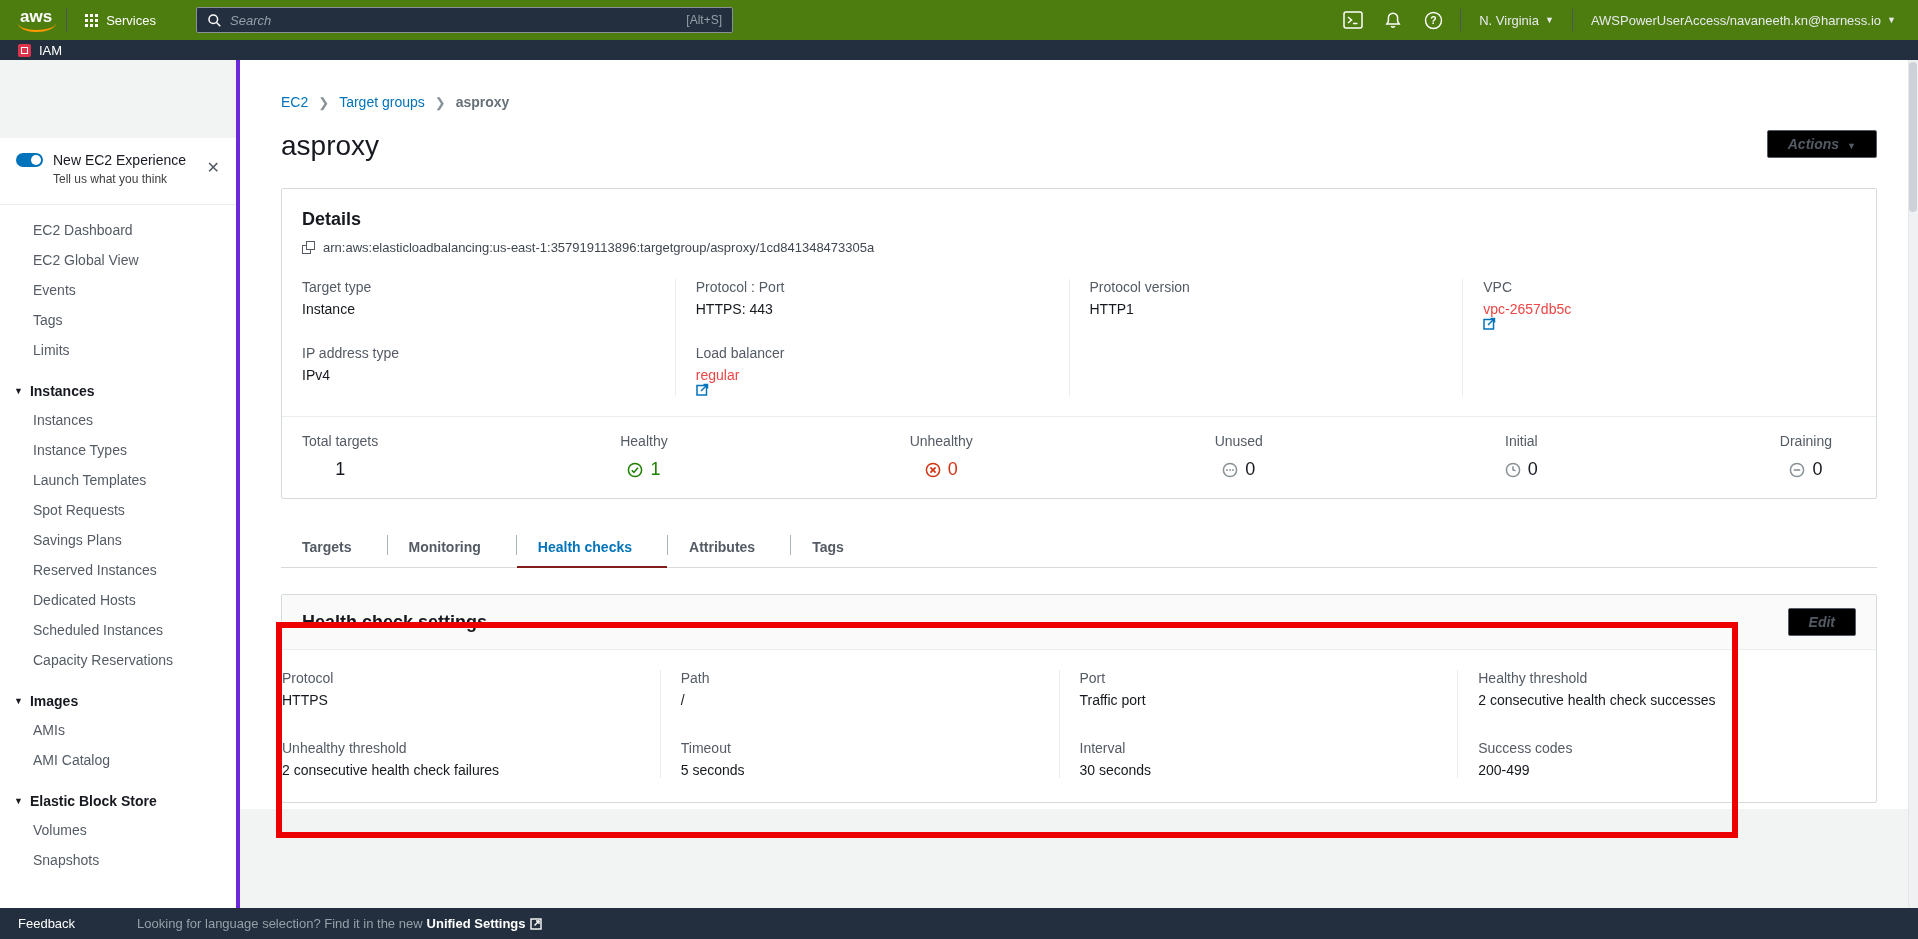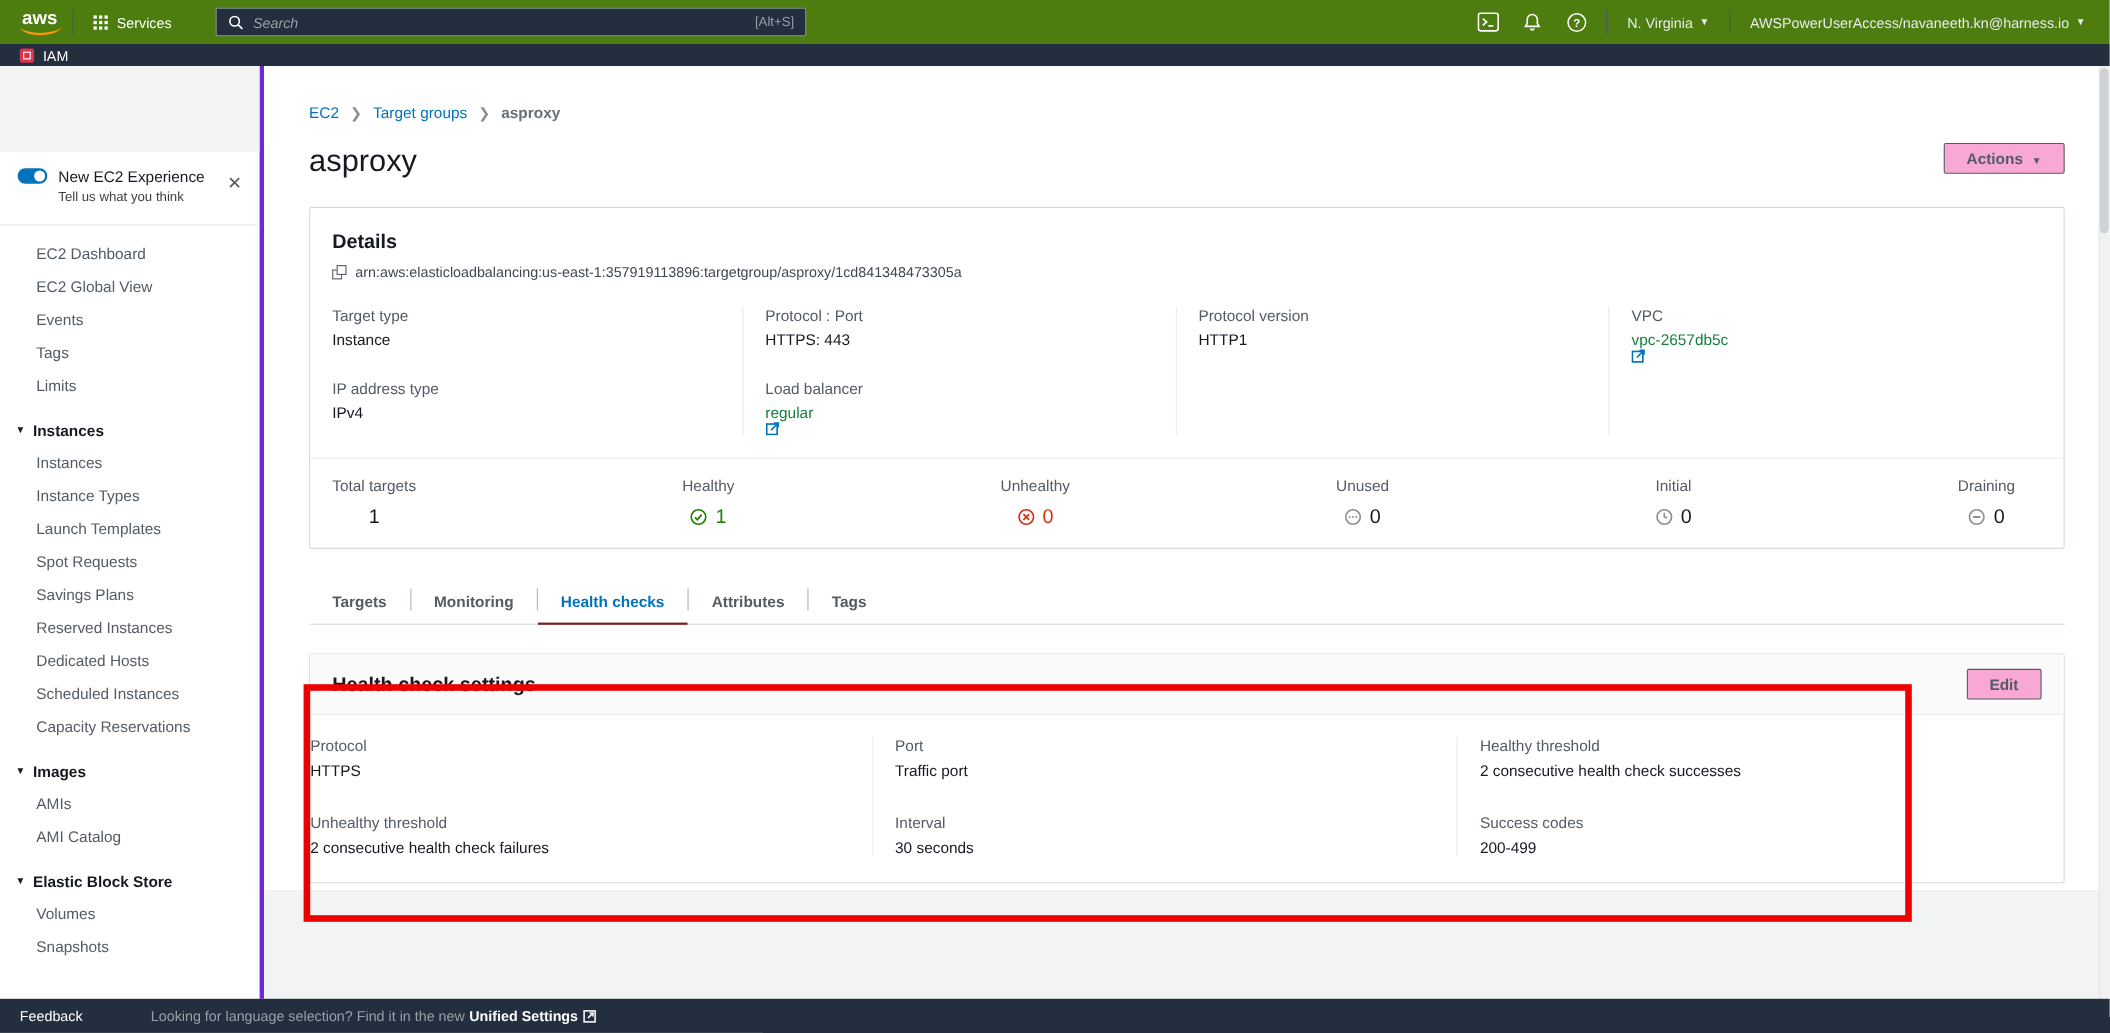--- a/index.html
+++ b/index.html
@@ -51,51 +51,51 @@
 
   
   .main { flex:1; position:relative; background:#f2f3f3; overflow:hidden; }
   .content-white { background:#fff; padding:34px 41px 6px 41px; }
   .breadcrumb { font-size:14px; display:flex; align-items:center; gap:10px; }
   .bc-link { color:#0073bb; cursor:pointer; }
   .bc-sep { color:#879196; font-size:13px; }
   .bc-current { color:#687078; font-weight:bold; }
   .title-row { display:flex; align-items:flex-start; justify-content:space-between; margin-top:20px; }
   .page-title { font-size:28px; font-weight:400; color:#16191f; }
-  .btn { background:#f9a8d4; border:1px solid #545b64; border-radius:2px; color:#545b64; font-weight:bold; font-size:14px; padding:5px 20px; cursor:pointer; font-family:"Liberation Sans",sans-serif; }
+  .btn { background:#000000; border:1px solid #545b64; border-radius:2px; color:#545b64; font-weight:bold; font-size:14px; padding:5px 20px; cursor:pointer; font-family:"Liberation Sans",sans-serif;font-style:italic; }
   .btn .caret-down { color:#545b64; margin-left:8px; }
 
   .card { border:1px solid #d5dbdb; border-radius:2px; background:#fff; margin-top:26px; }
   .card-pad { padding:20px; }
   .card-title { font-size:18px; font-weight:bold; color:#16191f; }
   .arn-row { display:flex; align-items:center; gap:8px; margin-top:10px; font-size:13px; color:#414750; }
   .copy-icon { width:13px; height:13px; position:relative; flex:none; cursor:pointer; }
   .copy-icon i { position:absolute; display:block; width:9px; height:9px; border:1px solid #545b64; background:#fff; }
   .copy-icon i:first-child { left:0; bottom:0; }
   .copy-icon i:last-child { right:0; top:0; }
 
   .fields-grid { display:flex; margin-top:24px; }
   .fgrid-col { flex:1; padding:0 20px; border-left:1px solid #eaeded; }
   .fgrid-col:first-child { border-left:none; padding-left:0; }
   .field { margin-bottom:28px; }
   .field:last-child { margin-bottom:0; }
   .f-label { font-size:14px; color:#545b64; }
   .f-value { font-size:14px; color:#16191f; margin-top:6px; }
-  .f-link { color:#15803d; cursor:pointer; display:inline-flex; align-items:center; gap:5px; }
+  .f-link { color:#ef4444; cursor:pointer; display:inline-flex; align-items:center; gap:5px; }
 
   .stats-row { border-top:1px solid #eaeded; display:flex; justify-content:space-between; padding:16px 44px 18px 20px; }
   .stat { text-align:center; }
   .stat-label { font-size:14px; color:#545b64; }
   .stat-value { margin-top:10px; font-size:18px; color:#16191f; display:flex; align-items:center; justify-content:center; gap:7px; }
   .stat-value.green { color:#1d8102; }
   .stat-value.red { color:#d13212; }
   .stat-icon { width:16px; height:16px; display:block; }
 
   .tabs { display:flex; align-items:stretch; margin-top:30px; border-bottom:1px solid #d5dbdb; }
-  .tab { font-size:14px; font-weight:bold; color:#545b64; padding:10px 21px 12px 21px; cursor:pointer; position:relative; }
+  .tab { font-size:14px; font-weight:bold; color:#545b64; padding:10px 35px 12px 21px; cursor:pointer; position:relative; }
   .tab.active { color:#0073bb; border-bottom:2px solid #7f1d1d; margin-bottom:-1px; padding-bottom:9px; }
   .tab-sep { width:1px; background:#aab7b8; margin:6px 0 12px 0; }
 
   .hc-header { background:#fafafa; border-bottom:1px solid #eaeded; padding:13px 20px; display:flex; align-items:center; justify-content:space-between; }
   .hc-body { padding:20px 20px 24px 0; display:flex; }
   .hc-body .fgrid-col { padding-top:0; }
   .hc-body .field { margin-bottom:32px; }
   .hc-body .field:last-child { margin-bottom:0; }
 
   .red-box { position:absolute; left:276px; top:562px; width:1462px; height:216px; border:6px solid #ec0000; pointer-events:none; z-index:5; }
@@ -382,20 +382,30 @@
                 <div class="f-label">Protocol</div>
                 <div class="f-value">HTTPS</div>
               </div>
               <div class="field">
                 <div class="f-label">Unhealthy threshold</div>
                 <div class="f-value">2 consecutive health check failures</div>
               </div>
             </div>
             <div class="fgrid-col">
               <div class="field">
+                <div class="f-label">Path</div>
+                <div class="f-value">/</div>
+              </div>
+              <div class="field">
+                <div class="f-label">Timeout</div>
+                <div class="f-value">5 seconds</div>
+              </div>
+            </div>
+            <div class="fgrid-col">
+              <div class="field">
                 <div class="f-label">Port</div>
                 <div class="f-value">Traffic port</div>
               </div>
               <div class="field">
                 <div class="f-label">Interval</div>
                 <div class="f-value">30 seconds</div>
               </div>
             </div>
             <div class="fgrid-col">
               <div class="field">

